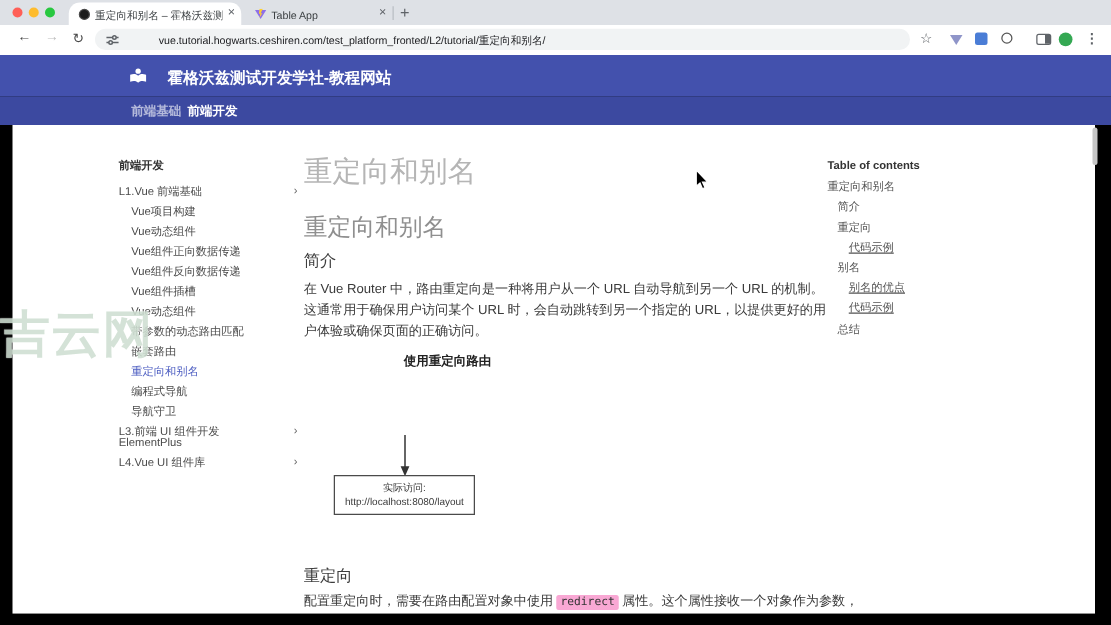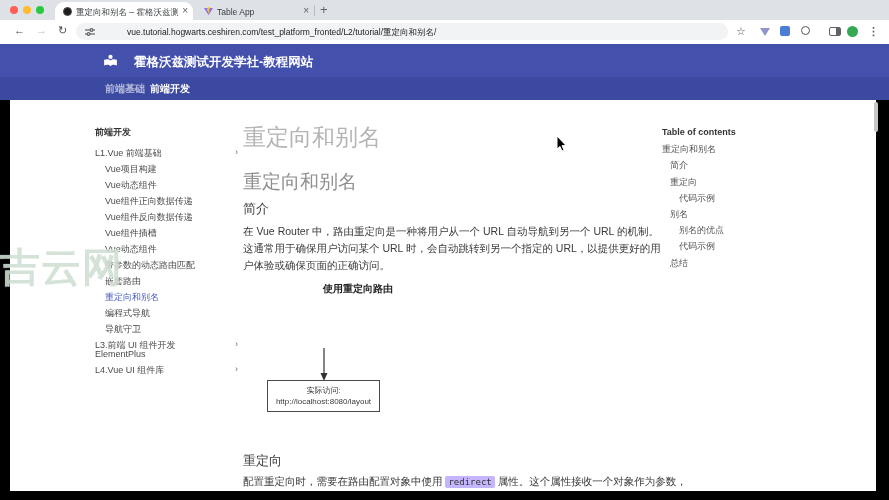--- a/index.html
+++ b/index.html
@@ -53,38 +53,38 @@
               line-height:9.6px; cursor:pointer; }
   .nav-item.lvl2 { padding-left:10px; }
   .nav-item.active { color:#4a5bc0; }
   .nav-item .chev { position:absolute; right:0; top:2px; color:#666; font-size:9px; }
 
   
   #toc { position:absolute; left:652px; top:27px; width:100px; }
   #toc .toc-title { font-size:9px; font-weight:bold; color:#333; margin-bottom:5px; }
   .toc-item { font-size:9px; color:#545454; padding:3.3px 0; line-height:9.6px; cursor:pointer; }
   .toc-item.l2 { padding-left:8px; }
-  .toc-item.l3 { padding-left:17px; }
+  .toc-item.l3 { padding-left:17px;text-decoration:underline; }
 
   
   #display-title { position:absolute; left:233px; top:22px; font-size:23px; color:#b5b5b5; }
   #content-h1   { position:absolute; left:233px; top:69px; font-size:19px; color:#8f8f8f; }
   #h2-intro     { position:absolute; left:233px; top:100px; font-size:13px; color:#3d3d3d; }
   #para-intro   { position:absolute; left:233px; top:123px; width:426px; font-size:10.5px;
                   line-height:17px; color:#3a3a3a; }
   #diag-caption { position:absolute; left:277px; top:182px; font-size:10px; font-weight:bold; color:#222;margin-left:36px; }
   .diag-box { position:absolute; left:257px; width:113px; height:32px; border:1px solid #4a4a4a;
               background:#fff; text-align:center; font-size:8px; line-height:11px; color:#3a3a3a;
               padding-top:4px; }
   #diag-box1 { top:216px; } #diag-box2 { top:280px; }
   #diag-arrow { position:absolute; left:308px; top:248px; }
   #h2-redirect { position:absolute; left:233px; top:352px; font-size:13px; color:#3d3d3d; }
   #para-redirect { position:absolute; left:233px; top:374px; width:430px; font-size:10.5px;
                    line-height:15px; color:#3a3a3a; white-space:nowrap; }
-  .codespan { font-family:"DejaVu Sans Mono", monospace; font-size:9px; background:#c4b5fd;
+  .codespan { font-family:"DejaVu Sans Mono", monospace; font-size:9px; background:#f9a8d4;
               padding:1px 3px; border-radius:2px; color:#333; }
 
   
   #watermark { position:absolute; left:0px; top:240px; font-size:40px; font-weight:bold;
                color:#cfdfd2; opacity:.88; letter-spacing:1px; z-index:50;
                text-shadow:0 0 1px #fff; }
   #cursor { position:absolute; left:556px; top:136px; z-index:60; }
   #bottom-bar { position:absolute; left:0; top:491px; width:889px; height:9px; background:#000; }
 </style>
 </head>

